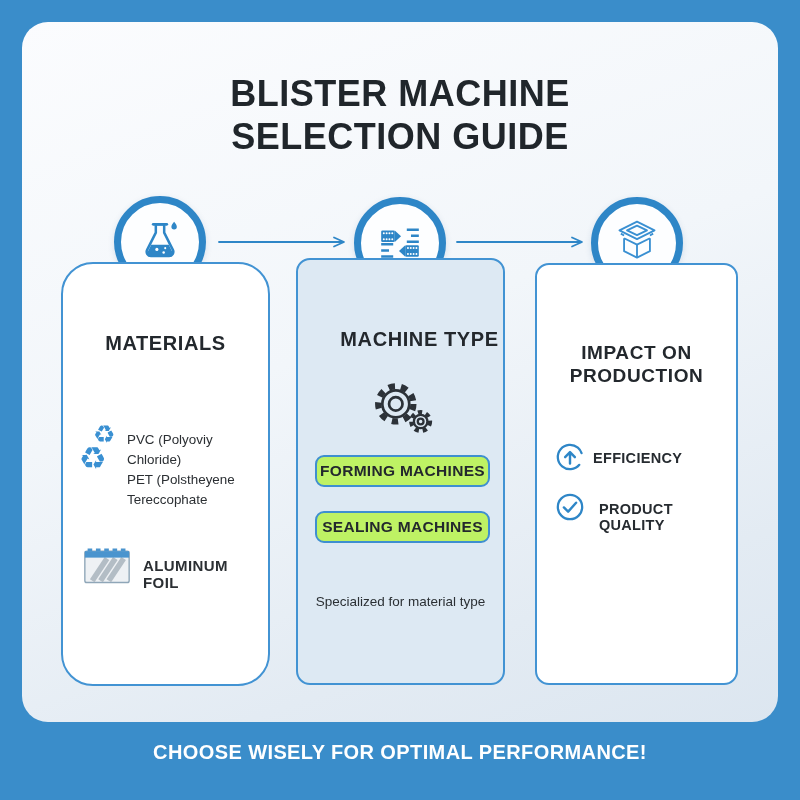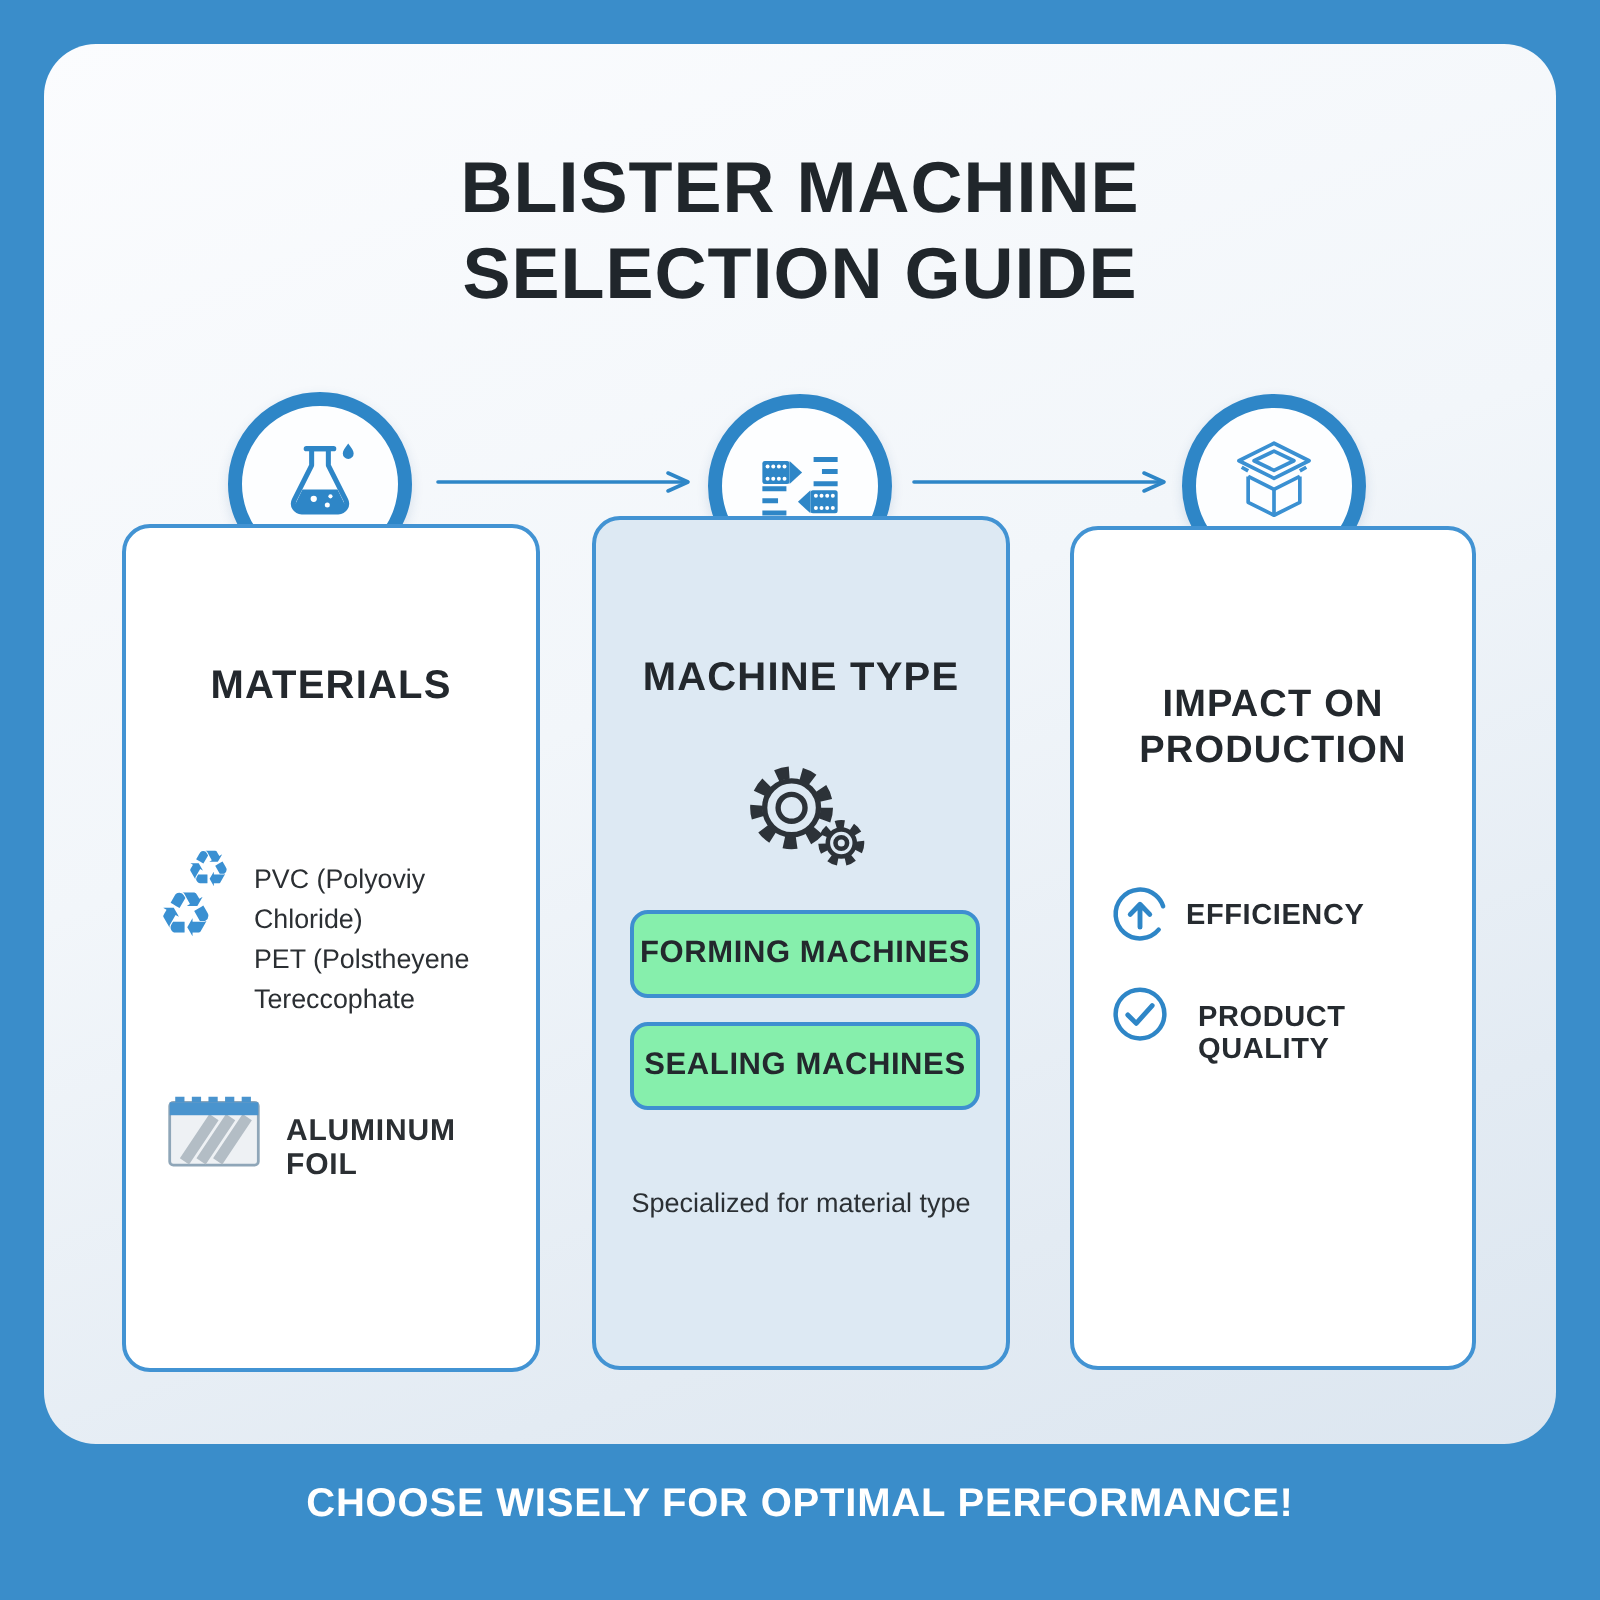--- a/index.html
+++ b/index.html
@@ -22,21 +22,21 @@
               font-size:20px;color:#23282d;letter-spacing:.6px;}
   .card-title.two-line{font-size:19px;line-height:23px;}
   
   .mat-row-icon{position:absolute;color:#3a90d2;}
   .recycle-wrap{width:52px;height:62px;position:relative;}
   .recycle-wrap .r1{position:absolute;left:14px;top:-2px;font-size:25px;}
   .recycle-wrap .r2{position:absolute;left:0px;top:18px;font-size:31px;}
   .mat-lines{position:absolute;font-size:13.4px;line-height:20px;color:#2b2f33;}
   .foil-label{position:absolute;font-weight:bold;font-size:15px;color:#2b2f33;letter-spacing:.4px;}
   
-  .machine-btn{position:absolute;left:17px;width:175px;height:44px;background:#86efac;
+  .machine-btn{position:absolute;left:17px;width:175px;height:32px;background:#bef264;
                border:2px solid #3e8fd0;border-radius:9px;display:flex;align-items:center;
                justify-content:center;font-weight:bold;font-size:15.5px;color:#23282d;
                letter-spacing:.3px;}
   .machine-caption{position:absolute;left:0;width:100%;text-align:center;font-size:13.5px;
                    color:#2b3034;}
   
   .impact-row-icon{position:absolute;width:30px;height:30px;}
   .impact-label{position:absolute;font-weight:bold;font-size:14.5px;color:#262b30;letter-spacing:.3px;}
   .footer{position:absolute;left:0;top:741px;width:100%;text-align:center;font-weight:bold;
           font-size:20px;color:#ffffff;letter-spacing:.4px;}
@@ -118,21 +118,21 @@
           <path d="M116,1.5 L126,6 L116,10.5"></path>
       </svg>
     </span>
     <span class="flow-arrow" style="left:434px;top:212px;">
       <svg width="130" height="12" viewBox="0 0 130 12" fill="none" stroke="#2e86c7" stroke-width="1.8" stroke-linecap="round" stroke-linejoin="round">
         <path d="M1,6 H125"></path>
           <path d="M116,1.5 L126,6 L116,10.5"></path>
       </svg>
     </span>
 
-    <div class="card" style="left:39px;top:240px;width:209px;height:424px;">
+    <div class="card" style="left:39px;top:240px;width:209px;height:424px;border-radius:32px;">
       <div class="card-title" style="top:68px;">MATERIALS</div>
 
       <span class="mat-row-icon recycle-wrap" style="left:16px;top:158px;">
         <span class="r1">♻</span><span class="r2">♻</span>
       </span>
       <div class="mat-lines" style="left:64px;top:166px;width:142px;">
         <div>PVC (Polyoviy Chloride)</div>
         <div>PET (Polstheyene</div>
         <div>Tereccophate</div>
       </div>
@@ -142,21 +142,21 @@
           <rect x="2" y="7" width="48" height="34" rx="2" fill="#eef1f4" stroke="#8fa6b8" stroke-width="1.5"></rect>
           <path d="M10,39 L26,15 M19,39 L35,15 M28,39 L44,15" stroke="#b3bdc5" stroke-width="6"></path>
           <rect x="2" y="7" width="48" height="7" fill="#4a94ce"></rect>
           <path d="M5,5.5 H49" stroke="#4a94ce" stroke-width="3" stroke-dasharray="5,4"></path>
         </svg>
       </span>
       <div class="foil-label" style="left:80px;top:293px;">ALUMINUM FOIL</div>
     </div>
 
     <div class="card tint" style="left:274px;top:236px;width:209px;height:427px;">
-      <div class="card-title" style="top:68px;">MACHINE TYPE</div>
+      <div class="card-title" style="top:68px;margin-left:19px;">MACHINE TYPE</div>
 
       <span style="position:absolute;left:70px;top:118px;">
         <svg width="68" height="58" viewBox="0 0 64 56" fill="none" stroke="#2c3238">
           <circle cx="26" cy="25" r="17" stroke-width="6" stroke-dasharray="6.2,5.9"></circle>
           <circle cx="26" cy="25" r="13" stroke-width="2.6"></circle>
           <circle cx="26" cy="25" r="6.5" stroke-width="2.6"></circle>
           <circle cx="50" cy="42" r="9" stroke-width="4.2" stroke-dasharray="4.1,3.8"></circle>
           <circle cx="50" cy="42" r="6.5" stroke-width="2.2"></circle>
           <circle cx="50" cy="42" r="2.8" stroke-width="2.2"></circle>
         </svg>

